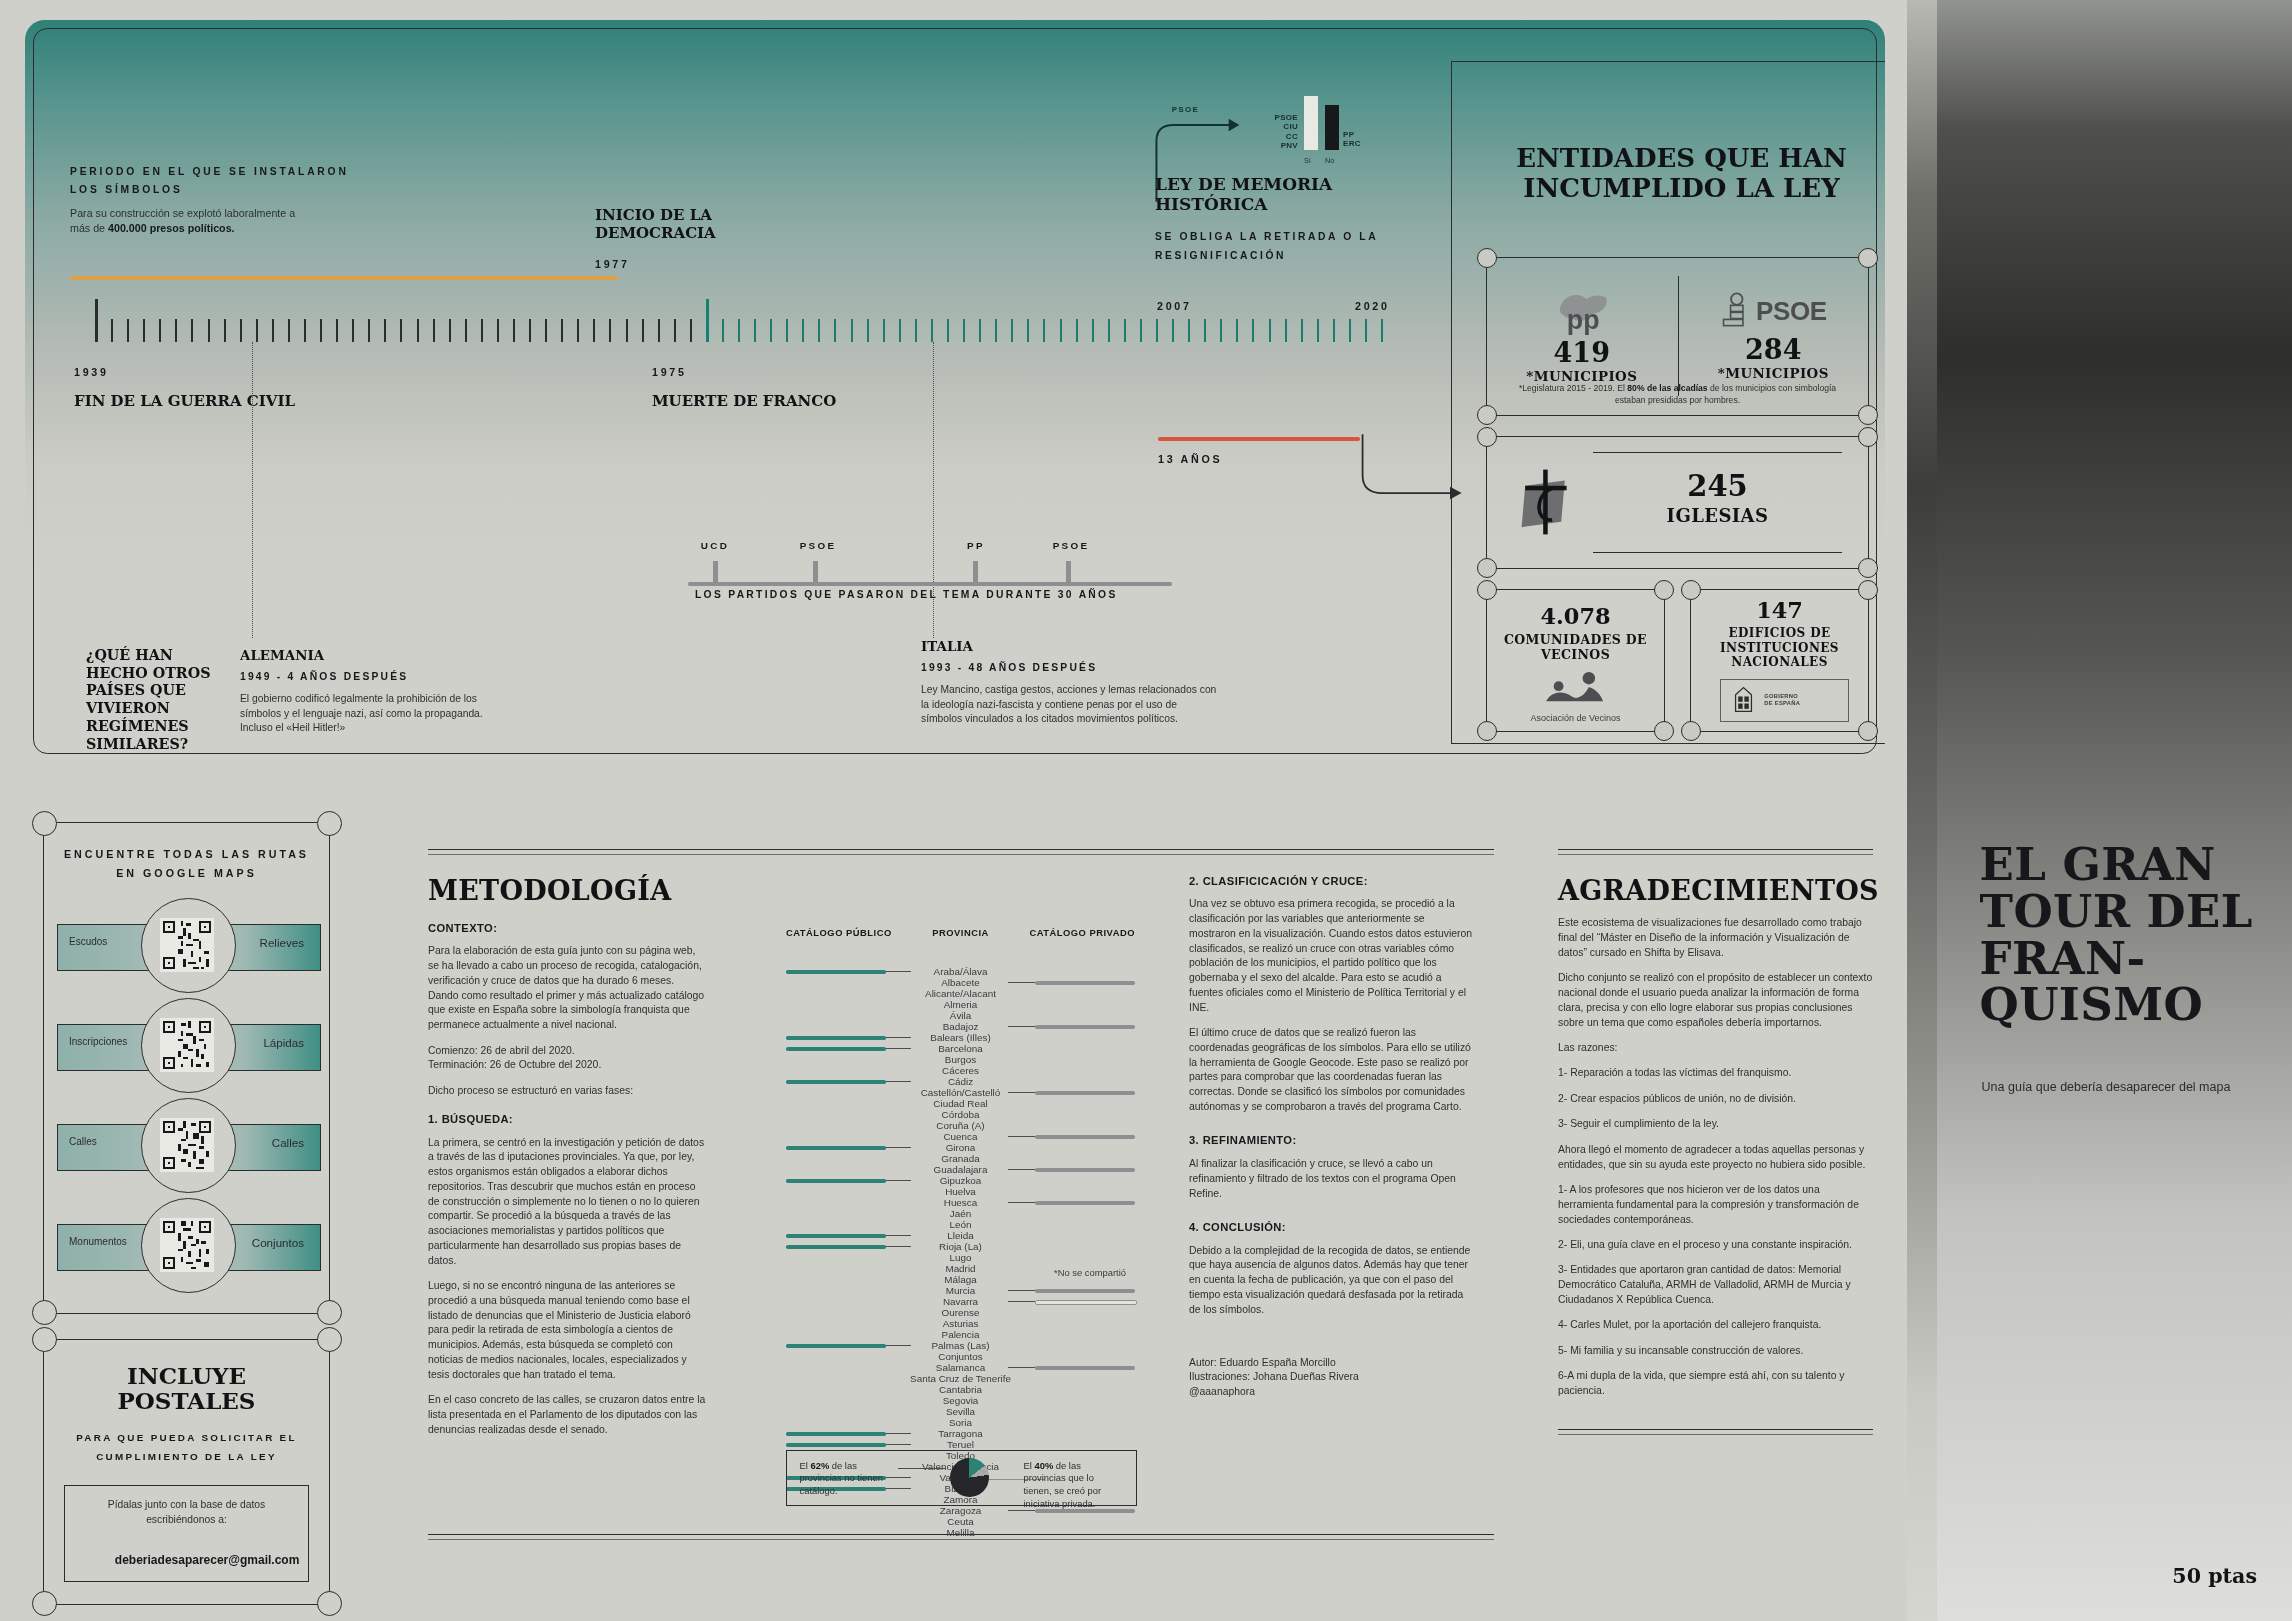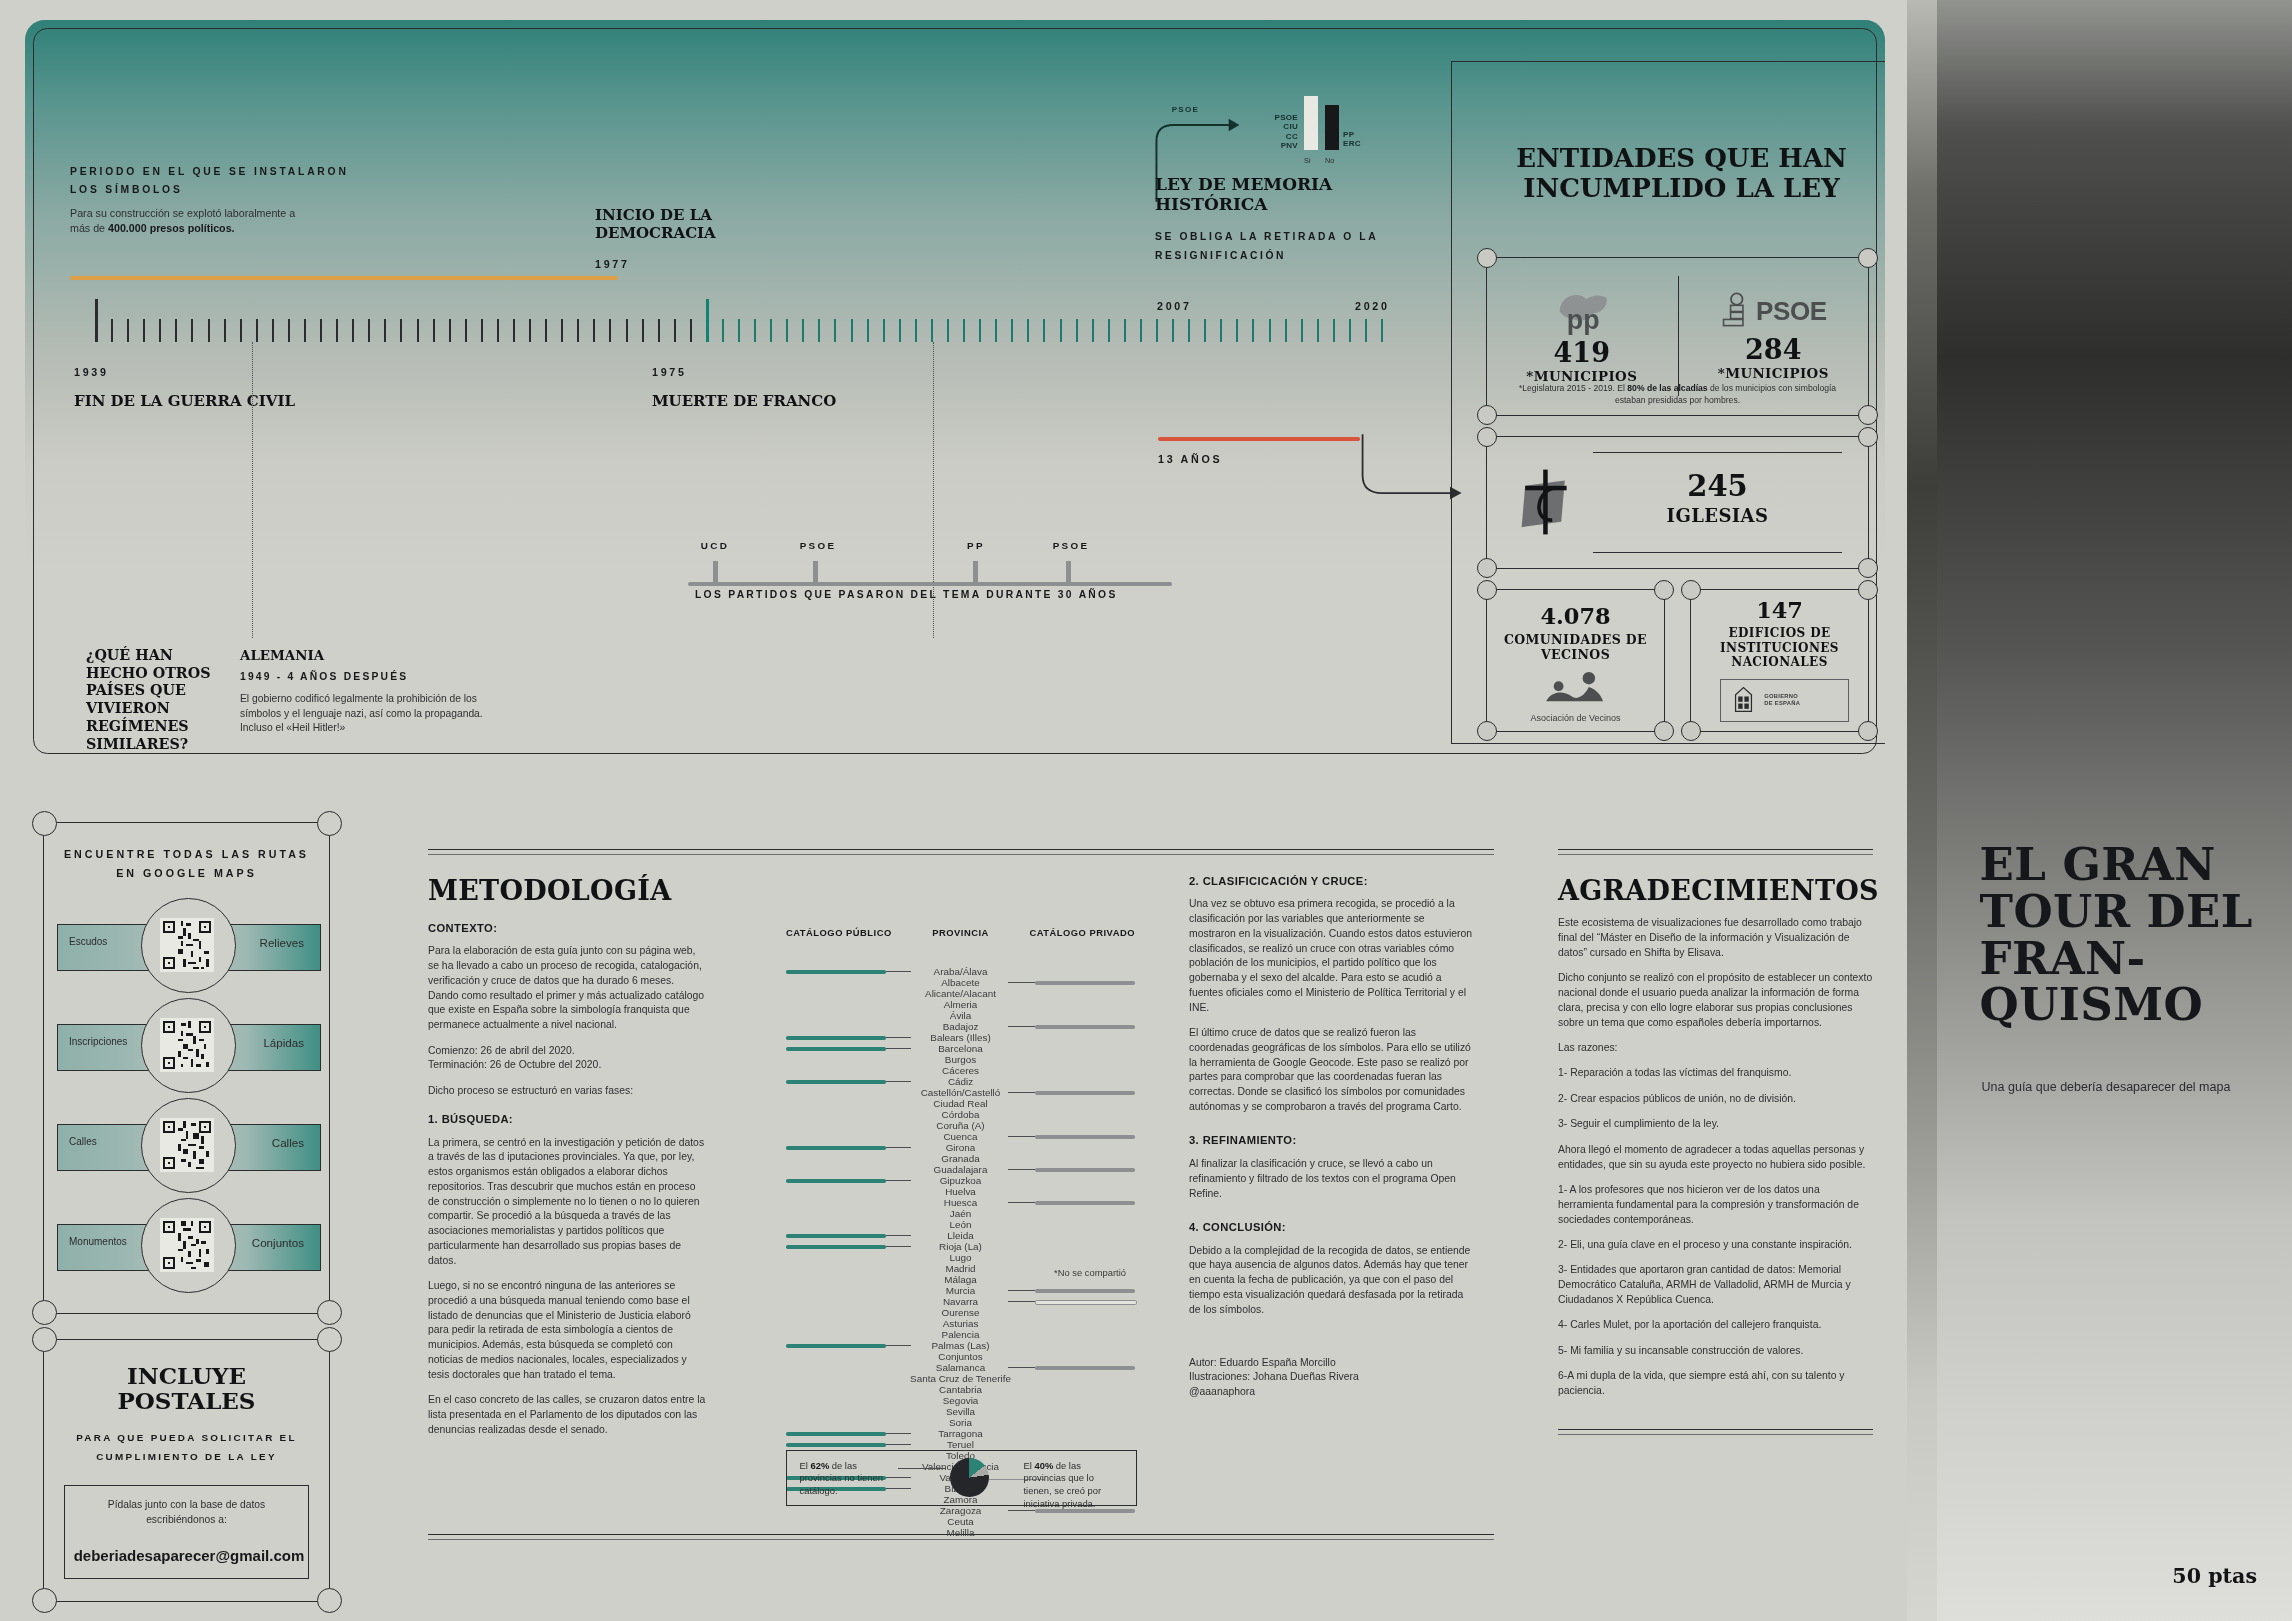--- a/index.html
+++ b/index.html
@@ -154,21 +154,21 @@
   .qrrow .circ{position:absolute;left:88px;top:1.8px;width:93px;height:93px;border:1.4px solid #2b2c2e;border-radius:50%;background:#cfd0c9;}
   .qrrow .qr{position:absolute;left:107px;top:21.5px;width:54px;height:54px;}
   .qrrow .lt{position:absolute;left:16px;top:39px;font-size:10px;color:#2b2c2e;}
   .qrrow .rt{position:absolute;right:16px;top:39px;font-size:11.6px;color:#2b2c2e;}
 
   #postales-box{margin-top:25px;padding:23px 19.7px 21.5px;}
   #postales-title{font-family:"DejaVu Serif",serif;font-weight:bold;font-size:23px;line-height:1.1;text-align:center;color:#111214;}
   #postales-sub{margin-top:16px;font-size:9.9px;letter-spacing:2.3px;font-weight:bold;color:#17181a;line-height:1.9;text-align:center;}
   #mailbox{margin-top:18px;border:1.4px solid #2b2c2e;padding:12.5px 9px 14.3px;text-align:center;}
   #mailbox .l1{font-size:10.3px;line-height:1.45;color:#2e2f31;}
-  #mailbox .l2{margin-top:19px;font-size:15px;font-weight:bold;color:#17181a;}
+  #mailbox .l2{margin-top:25px;font-size:12px;font-weight:bold;color:#17181a;text-align:right;}
 
   #col-method{position:absolute;left:428px;top:849px;width:1066px;}
   .divline{height:1.4px;background:#2b2c2e;}
   .divline.thin{height:0.9px;background:#6b6c6e;margin-top:3.6px;}
   .sect-title{font-family:"DejaVu Serif",serif;font-weight:bold;font-size:27px;color:#111214;letter-spacing:0.3px;}
   .kicker{font-size:11.2px;font-weight:bold;color:#17181a;letter-spacing:0.4px;}
   .para{font-size:10.4px;line-height:1.42;color:#2e2f31;margin-top:10.7px;}
 
   #prov-chart{position:absolute;left:358px;top:52px;width:349px;}
   #prov-head{display:flex;justify-content:space-between;font-size:9.4px;font-weight:bold;letter-spacing:0.5px;color:#17181a;}
@@ -325,20 +325,25 @@
     </div>
 
     <div id="que-han">¿QUÉ HAN HECHO OTROS PAÍSES QUE VIVIERON REGÍMENES SIMILARES?</div>
 
     <div class="country" id="alemania">
       <div class="cn">ALEMANIA</div>
       <div class="cy">1949 - 4 AÑOS DESPUÉS</div>
       <div class="cd">El gobierno codificó legalmente la prohibición de los símbolos y el lenguaje nazi, así como la propaganda. Incluso el «Heil Hitler!»</div>
     </div>
 
+    <div class="country" id="italia">
+      <div class="cn">ITALIA</div>
+      <div class="cy">1993 - 48 AÑOS DESPUÉS</div>
+      <div class="cd">Ley Mancino, castiga gestos, acciones y lemas relacionados con la ideología nazi-fascista y contiene penas por el uso de símbolos vinculados a los citados movimientos políticos.</div>
+    </div>
 
     <div id="psoe-arrow">
       <div class="lab">PSOE</div>
       <svg width="107" height="99" viewBox="0 0 120 110">
         <path d="M5,108 L5,40 Q5,22 24,22 L92,22" fill="none" stroke="#14312e" stroke-width="2.2"></path>
         <path d="M86,15 L98,22 L86,29 Z" fill="#14312e"></path>
       </svg>
     </div>
 
     <div id="votechart">

